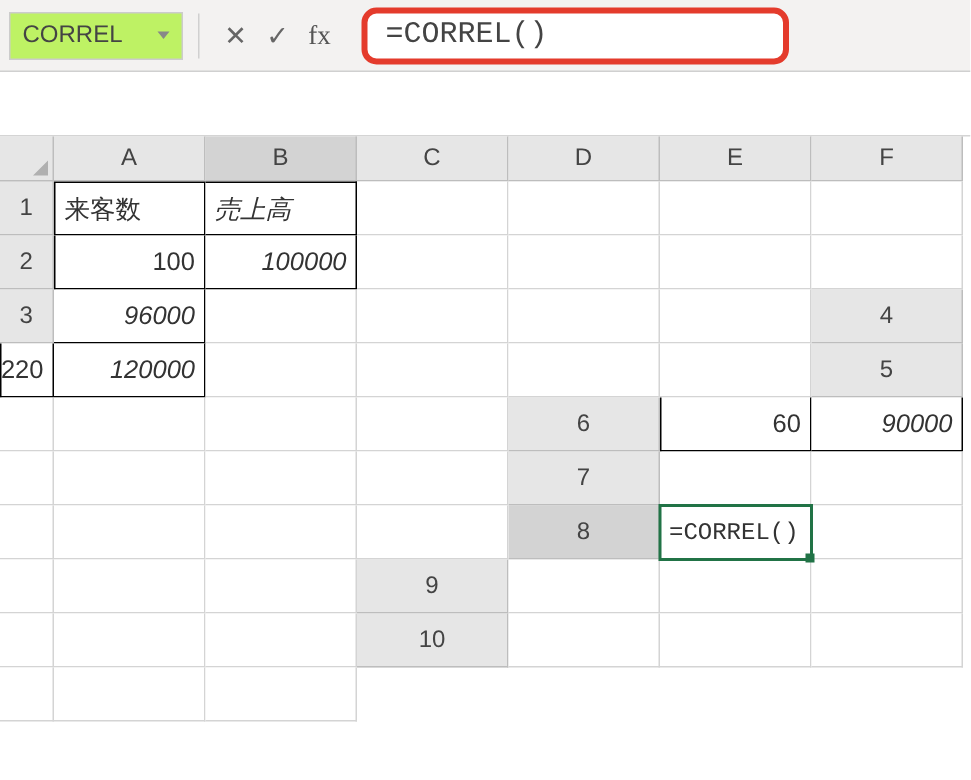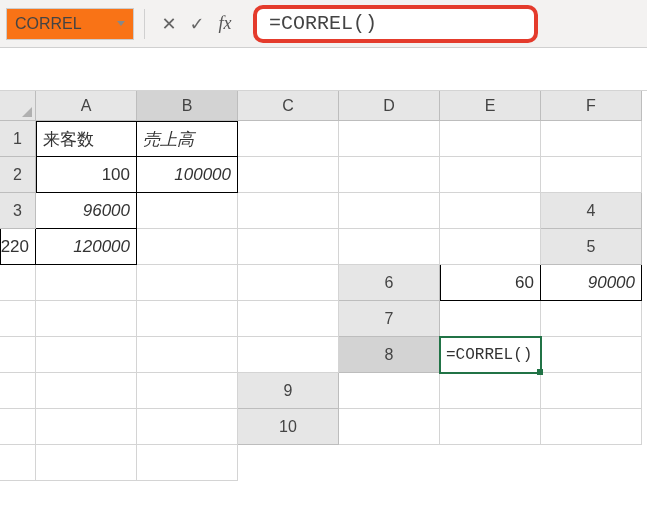--- a/index.html
+++ b/index.html
@@ -13,23 +13,23 @@
   }
   .formula-bar {
     display: flex;
     align-items: center;
     height: 48px;
     background: #f3f2f1;
     border-bottom: 1px solid #d0d0d0;
     padding: 0 6px;
   }
   .name-box {
-    width: 128px;
+    width: 116px;
     height: 32px;
-    background: #f97316;
+    background: #bef264;
     border: 1px solid #cccccc;
     display: flex;
     align-items: center;
     padding: 0 8px;
     font-size: 16px;
     color: #444;
     position: relative;
   }
   .name-box .dd {
     margin-left: auto;
@@ -43,21 +43,21 @@
     background: #d0d0d0;
     margin: 0 10px;
   }
   .fb-btn {
     width: 28px; height: 28px;
     display: flex; align-items: center; justify-content: center;
     color: #666;
     font-size: 18px;
     cursor: pointer;
   }
-  .fb-btn.fx { font-style: italic; font-family: "Times New Roman", serif; color: #555; font-size: 18px; }
+  .fb-btn.fx { font-family: "Times New Roman", serif; color: #555; font-size: 18px; }
   .formula-input-wrap {
     margin-left: 14px;
     height: 38px;
     border: 4px solid #e43b2c;
     border-radius: 10px;
     background: #ffffff;
     display: flex;
     align-items: center;
     padding: 0 10px;
     min-width: 170px;

